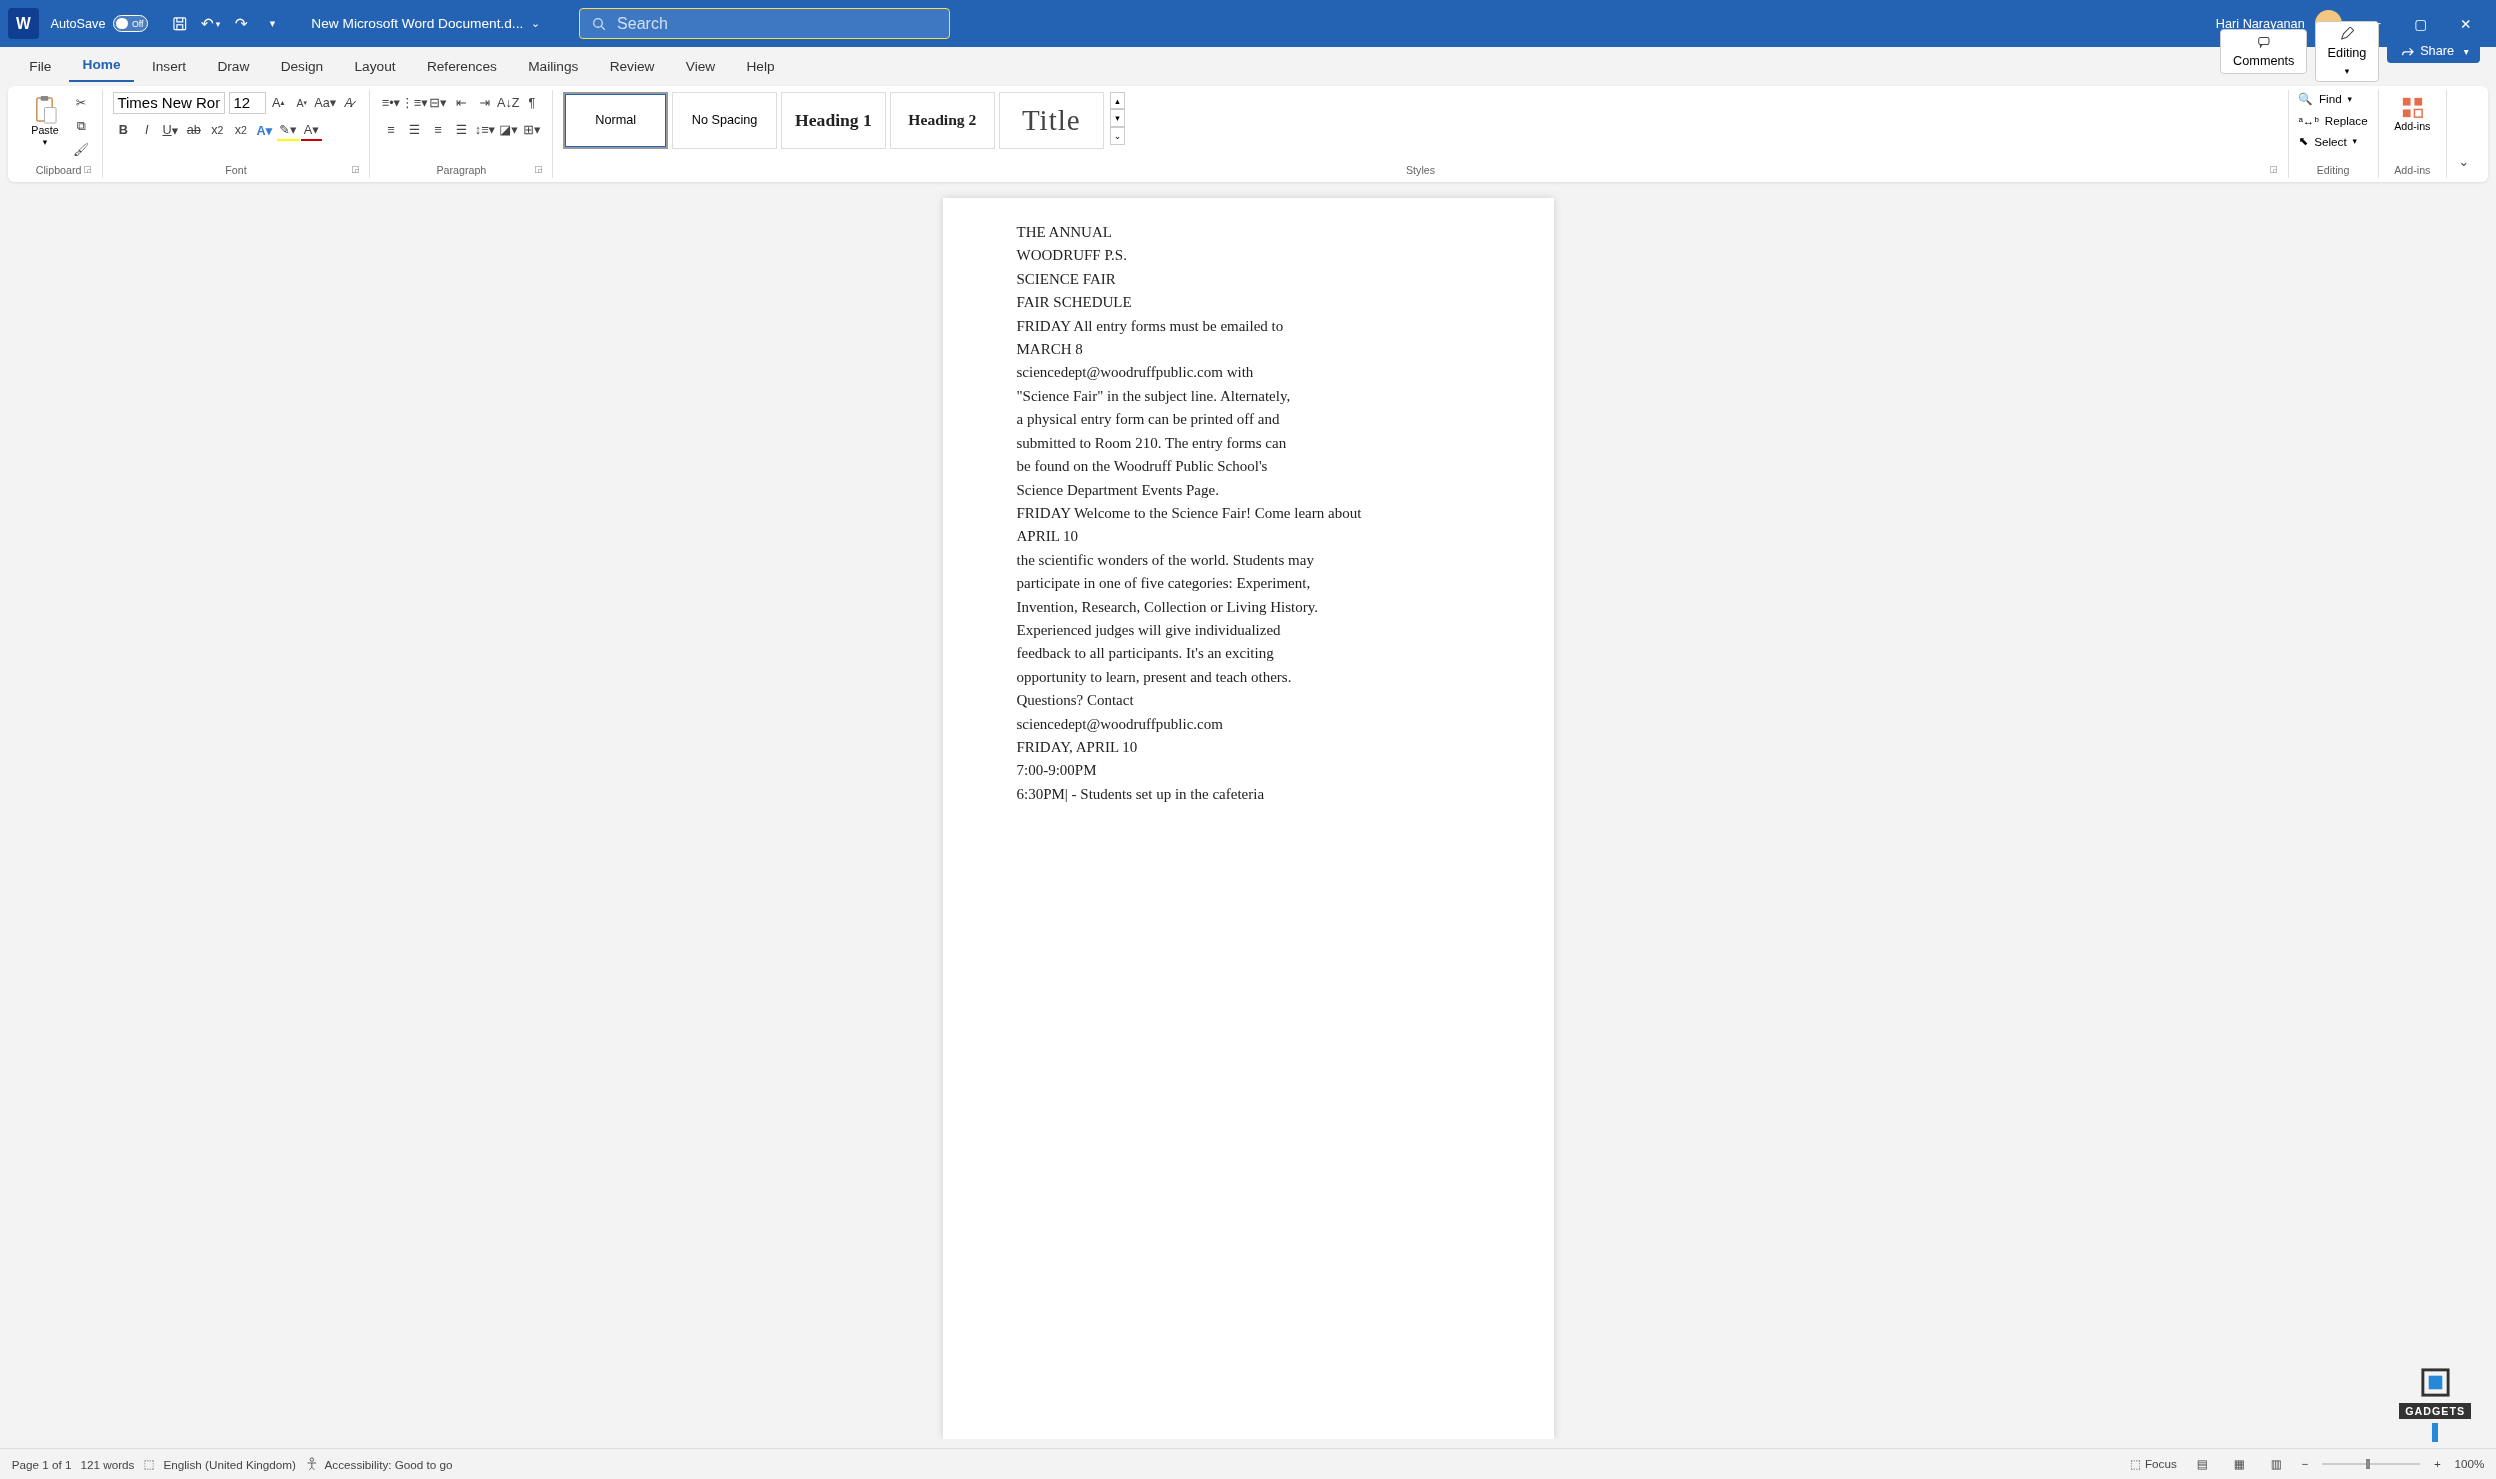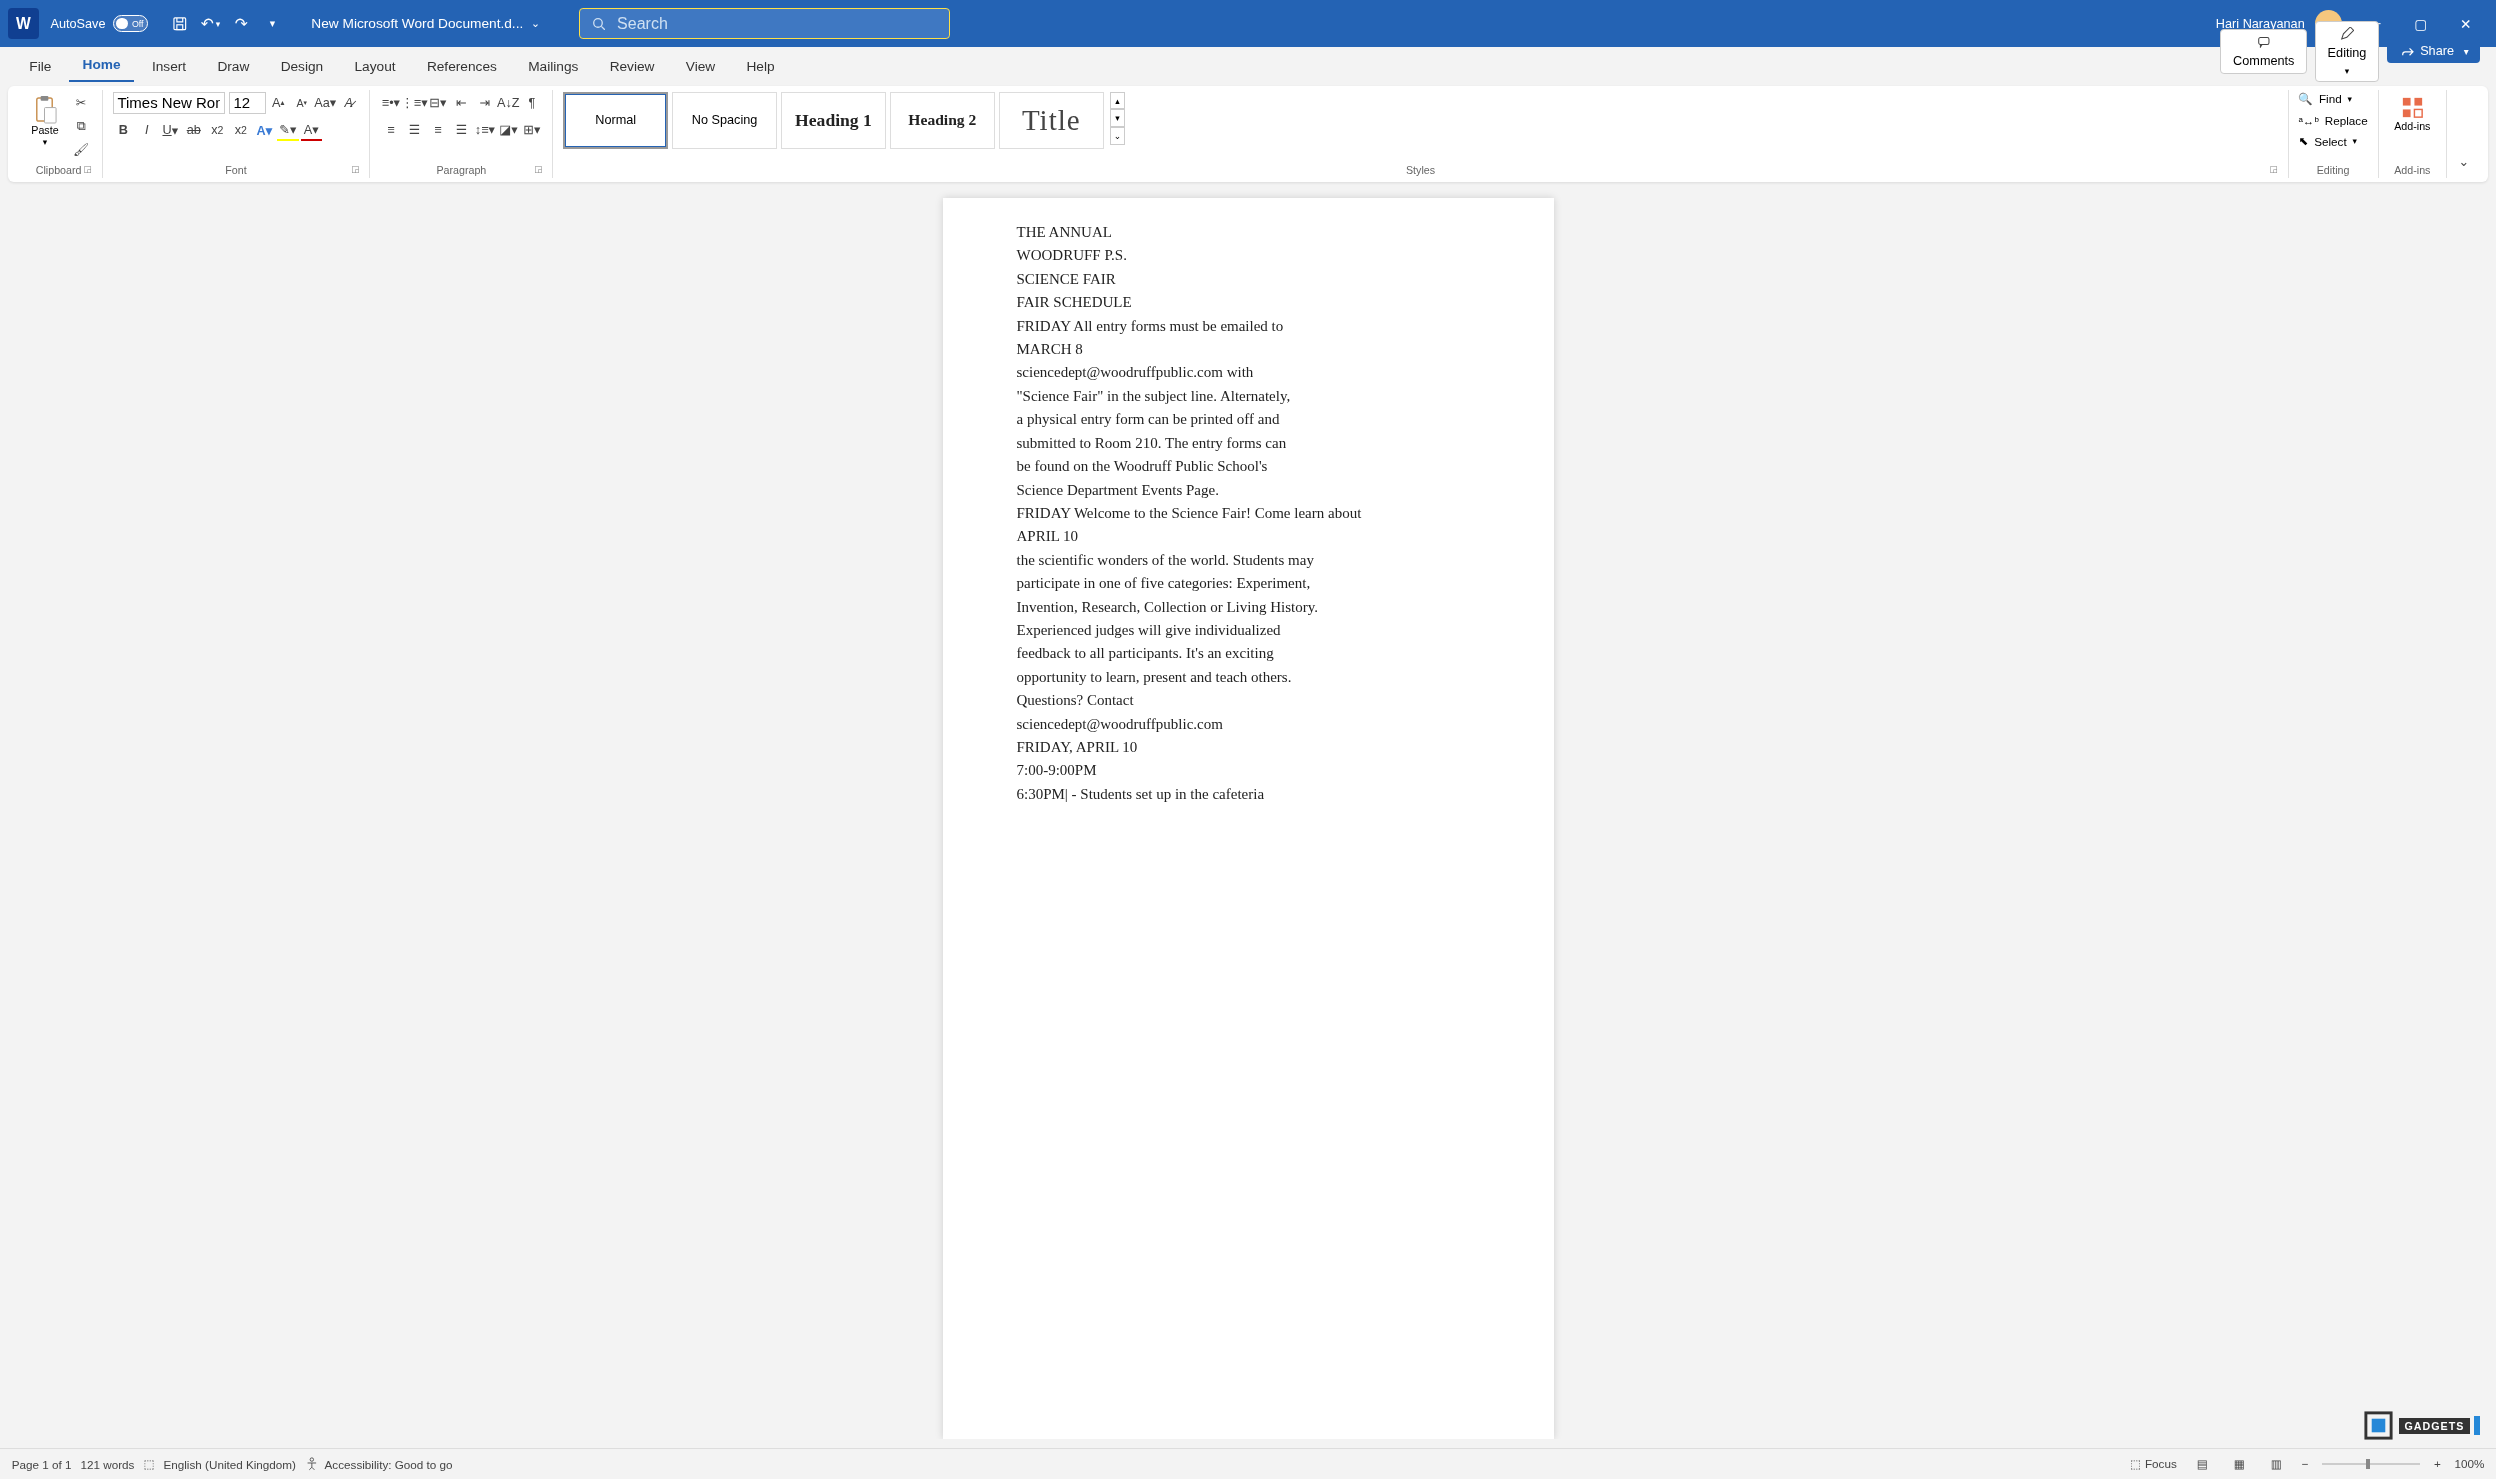--- a/index.html
+++ b/index.html
@@ -61,21 +61,21 @@
 .doc-line { font-family: "Times New Roman", serif; font-size: 15px; line-height: 23.4px; color: #222; }
 
 
 .status-bar { position: fixed; bottom: 0; left: 0; right: 0; height: 31px; background: #f3f3f3; border-top: 1px solid #ddd; display: flex; align-items: center; padding: 0 11.7px; font-size: 11.7px; color: #444; gap: 9px; }
 .status-right { margin-left: auto; display: flex; align-items: center; gap: 13.7px; }
 .view-btn { width: 23.4px; height: 23.4px; display: flex; align-items: center; justify-content: center; cursor: pointer; }
 .zoom-slider { width: 98px; height: 2.9px; background: #ccc; position: relative; }
 .zoom-slider::before { content: ''; position: absolute; left: 45%; top: -3.9px; width: 3.9px; height: 10.7px; background: #888; }
 
 
-.watermark { position: fixed; right: 16px; bottom: 37px; display: flex; align-items: center; gap: 3.9px; }
+.watermark { position: fixed; right: 25px; bottom: 37px; display: flex; align-items: center; gap: 3.9px; flex-direction: column; }
 .wm-box { background: #333; color: white; font-size: 10.7px; padding: 2px 5.9px; letter-spacing: 1px; font-weight: bold; }
 .wm-accent { width: 5.9px; height: 19.5px; background: #2588d8; }
 
 svg { display: block; }
 </style>
 </head>
 <body>
 
 <div class="title-bar">
   <div class="word-icon">W</div>

